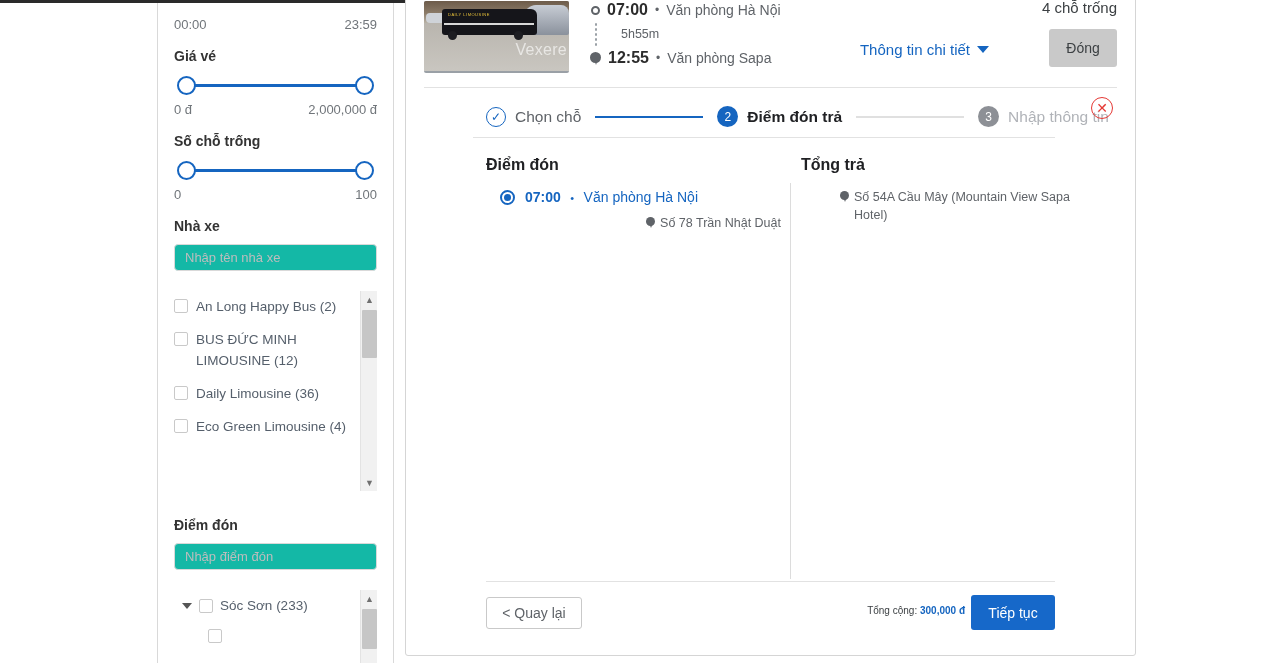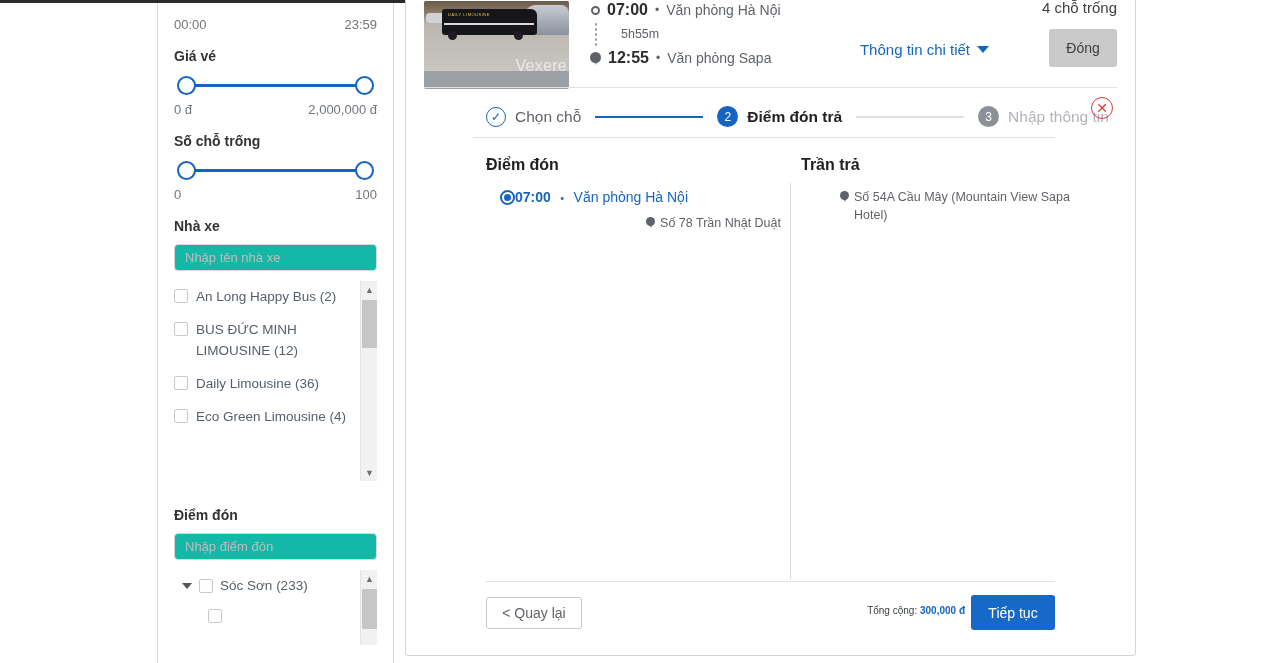--- a/index.html
+++ b/index.html
@@ -47,21 +47,21 @@
     width: 100%; height: 27px;
     border: 1px solid #d9d9d9; border-radius: 4px;
     padding: 0 10px; font-size: 13px; color:#333;
     font-family: "Liberation Sans", sans-serif;
     background:#14b8a6; outline:none;
   }
   .text-input::placeholder { color:#bdbdbd; }
 
   .list-box { position: relative; margin-top: 10px; }
   .list-scroll {
-    height: 200px; overflow: hidden; padding-right: 30px;
+    height: 200px; overflow: hidden; padding-right: 30px; margin-top: 20px;
   }
   .list-row { display:flex; align-items:flex-start; gap:8px; padding: 6px 0; }
   .cbox {
     width: 14px; height: 14px; min-width:14px; border: 1px solid #c9c9c9; border-radius: 2px;
     background:#fff; margin-top:2px;
   }
   .list-label { font-size:13.5px; color:#555f6b; line-height:1.55; }
 
   .scrollbar {
     position:absolute; right: 0; top: 0; width: 17px; height: 200px;
@@ -83,21 +83,21 @@
 
   
   .card {
     position: absolute; left: 405px; top: -80px;
     width: 731px; height: 736px;
     border: 1px solid #d5d5d5; border-radius: 3px;
     background: #fff;
   }
   .card-head { position: relative; height: 155px; padding: 0; }
   .bus-photo {
-    position:absolute; left: 18px; top: 80px; width: 145px; height: 88px;
+    position:absolute; left: 18px; top: 80px; width: 145px; height: 72px;
     overflow: hidden; border-radius: 2px; background:#9aa0a6;
   }
   .photo-sky { position:absolute; left:0; top:0; width:145px; height:22px;
     background: linear-gradient(180deg,#6d5b4a 0%, #8b7b68 55%, #b9b2a6 100%); }
   .photo-ground { position:absolute; left:0; top:22px; width:145px; height:48px;
     background: linear-gradient(180deg,#b9b5ae 0%, #c9c6c0 100%); }
   .photo-bus { position:absolute; left:18px; top:8px; width:95px; height:26px; background:#15151a; border-radius:3px 6px 3px 3px; }
   .photo-bus-band { position:absolute; left:20px; top:22px; width:90px; height:2px; background:#d8d8d8; }
   .photo-bus-txt { position:absolute; left:24px; top:11px; font-size:4px; color:#e8c23a; letter-spacing:.5px; }
   .photo-w1 { position:absolute; left:24px; top:30px; width:9px;height:9px;border-radius:50%;background:#1d1d22; }
@@ -171,21 +171,21 @@
     font-family:"Liberation Sans", sans-serif; line-height:1;
   }
   .head-rule { position:absolute; left: 67px; right: 80px; top: 216px; height:1px; background:#e2e2e2; }
 
   
   .col-divider { position:absolute; left: 384px; top: 262px; width:1px; height:396px; background:#dcdcdc; }
   .pt-col { position:absolute; top: 235px; }
   .pt-col.pickup { left: 80px; width: 295px; }
   .pt-col.dropoff { left: 395px; width: 300px; }
   .pt-title { font-size:16px; font-weight:bold; color:#202124; margin-bottom: 14px; }
-  .pt-row { display:flex; align-items:flex-start; padding-left: 14px; }
+  .pt-row { display:flex; align-items:flex-start; gap:10px; padding-left: 14px; }
   .radio {
     width:15px;height:15px;border-radius:50%;border:2px solid #1565C0;background:#fff;
     display:flex;align-items:center;justify-content:center;margin-top:2px;min-width:15px;
   }
   .radio i { width:7px;height:7px;border-radius:50%;background:#1565C0;display:block; }
   .pt-time { font-size:14px; font-weight:bold; color:#1565C0; }
   .pt-sep { color:#1565C0; font-size:11px; margin:0 5px; }
   .pt-name { font-size:14px; color:#1565C0; }
   .pt-addr {
     display:flex; align-items:flex-start; gap:5px;
@@ -379,21 +379,21 @@
           <span class="pt-name">Văn phòng Hà Nội</span>
         </span>
       </div>
       <div class="pt-addr">
         <span class="pin-sm"></span>
         <span>Số 78 Trần Nhật Duật</span>
       </div>
     </div>
 
     <div class="pt-col dropoff">
-      <div class="pt-title">Trần trả</div>
+      <div class="pt-title">Tổng trả</div>
       <div class="pt-addr">
         <span class="pin-sm"></span>
         <span>Số 54A Cầu Mây (Mountain View Sapa Hotel)</span>
       </div>
     </div>
 
     <div class="foot-rule"></div>
     <button class="btn-back">&lt; Quay lại</button>
     <div class="total-wrap">
       <span>Tổng cộng:</span>

